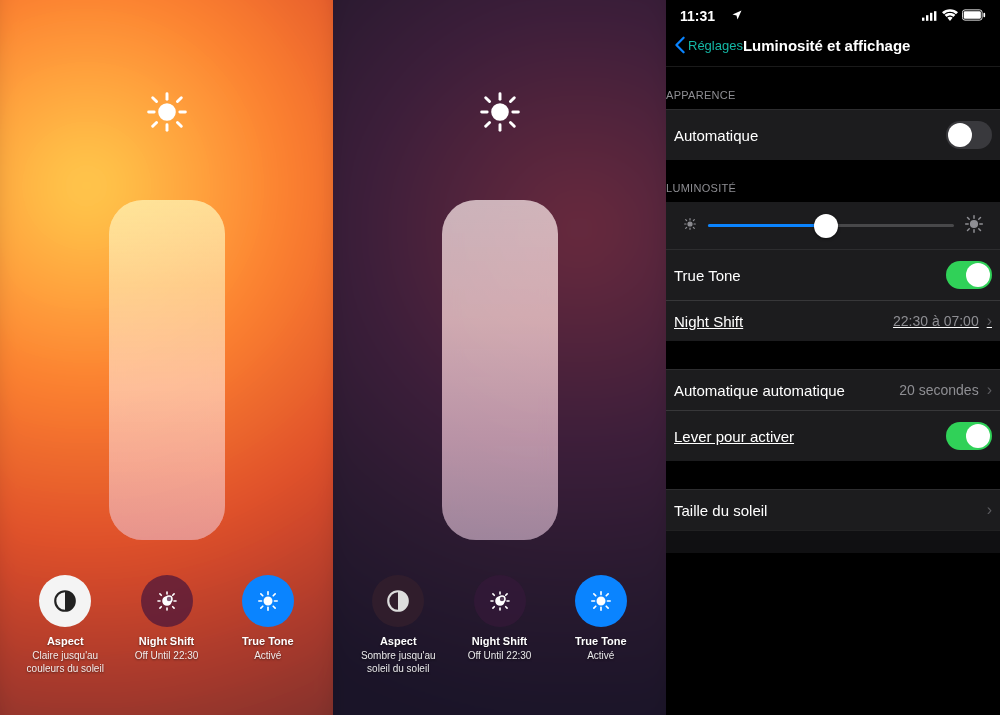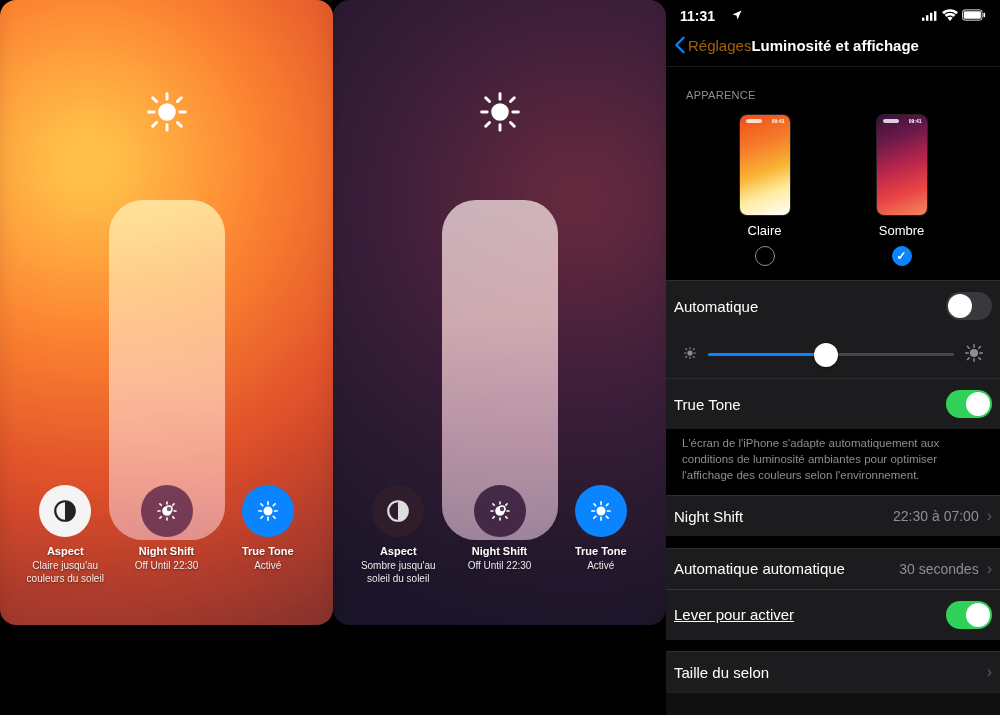--- a/index.html
+++ b/index.html
@@ -8,23 +8,22 @@
     background: #000;
     width: 1000px;
     height: 715px;
     overflow: hidden;
     display: flex;
   }
   
   .cc-panel {
     position: relative;
     width: 333px;
-    height: 625px;
+    height: 715px;
     overflow: hidden;
-    border-radius: 16px;
   }
   .bg-light {
     position: absolute; inset:0;
     background: radial-gradient(circle at 30% 30%, #f7c34a 0%, #f07b2e 30%, #d34a28 55%, #a0362a 75%, #5e2a2a 100%);
     filter: blur(18px) brightness(1.05);
     transform: scale(1.2);
   }
   .bg-dark {
     position: absolute; inset:0;
     background: radial-gradient(circle at 70% 35%, #6a2a3e 0%, #3c1e3a 35%, #2a1a30 55%, #1a1428 80%);
@@ -101,25 +100,25 @@
     padding: 8px 14px 4px;
     font-size: 14px; font-weight:600;
   }
   .status-left { display:flex; align-items:center; gap:16px;}
   .status-right { display:flex; align-items:center; gap:4px;}
   .nav-bar {
     display:flex; align-items:center;
     padding: 8px 8px 12px;
     border-bottom: 0.5px solid rgba(255,255,255,0.1);
   }
-  .nav-back { color:#a16207; display:flex; align-items:center; font-size:15px;justify-content:space-between; }
+  .nav-back { color:#14b8a6; display:flex; align-items:center; font-size:13px;justify-content:space-between; }
   .nav-title { color:#fff; font-weight:600; font-size:15px; margin-left:0; }
   .section-header {
     color:#8e8e93; font-size:11px; text-transform:uppercase;
-    padding: 22px 20px 8px;
+    padding: 22px 0 8px;
     letter-spacing: 0.3px;
   }
   .appearance-row {
     display:flex; justify-content:space-around;
     padding: 6px 30px 14px;
     background:#000;
   }
   .appearance-opt { display:flex; flex-direction:column; align-items:center; gap:8px;}
   .phone-thumb {
     width: 50px; height: 100px; border-radius:7px;
@@ -359,42 +358,27 @@
     <div class="nav-back">
       <svg width="12" height="18" viewBox="0 0 12 20" fill="none" stroke="#0a84ff" stroke-width="2.5" stroke-linecap="round" stroke-linejoin="round">
           <polyline points="10,2 2,10 10,18"></polyline>
         </svg>
       <span style="margin-left:2px">Réglages</span>
     </div>
     <div class="nav-title">Luminosité et affichage</div>
   </div>
 
   <div class="section-header">APPARENCE</div>
-  <div class="appearance-row">
-    <div class="appearance-opt">
-      <div class="phone-thumb light">
-          <span class="time">09:41</span>
-        </div>
-      <div class="appearance-label">Claire</div>
-      <div class="radio"></div>
-    </div>
-    <div class="appearance-opt">
-      <div class="phone-thumb dark">
-          <span class="time">09:41</span>
-        </div>
-      <div class="appearance-label">Sombre</div>
-      <div class="radio checked"></div>
-    </div>
-  </div>
 
   <div class="row">
     <span class="row-label">Automatique</span>
     <div class="toggle"></div>
   </div>
 
+  <div class="section-header">LUMINOSITÉ</div>
 
   <div class="brightness-row">
     <span class="sun-small">
       <svg width="16" height="16" viewBox="0 0 24 24" fill="none" stroke="#8e8e93" stroke-width="1.8" stroke-linecap="round">
           <circle cx="12" cy="12" r="3" fill="#8e8e93"></circle>
           <line x1="12" y1="4" x2="12" y2="6"></line>
           <line x1="12" y1="18" x2="12" y2="20"></line>
           <line x1="6" y1="12" x2="4" y2="12"></line>
           <line x1="20" y1="12" x2="18" y2="12"></line>
           <line x1="7" y1="7" x2="5.5" y2="5.5"></line>
@@ -419,48 +403,47 @@
           <line x1="17.7" y1="6.3" x2="19.8" y2="4.2"></line>
           <line x1="4.2" y1="19.8" x2="6.3" y2="17.7"></line>
         </svg>
     </span>
   </div>
 
   <div class="row">
     <span class="row-label">True Tone</span>
     <div class="toggle on"></div>
   </div>
-  <div class="helper-text">L'écran de l'iPhone s'adapte automatiquement aux conditions de luminosité ambiantes pour optimiser l'affichage des couleurs selon l'environnement.</div>
 
   <div class="row">
     <span class="row-label">Night Shift</span>
     <span class="row-detail">
         <span>22:30 à 07:00</span>
         <span class="chev">›</span>
       </span>
   </div>
 
   <div class="gap"></div>
 
   <div class="row">
     <span class="row-label">Automatique automatique</span>
     <span class="row-detail">
-        <span>30 secondes</span>
+        <span>20 secondes</span>
         <span class="chev">›</span>
       </span>
   </div>
   <div class="row">
     <span class="row-label">Lever pour activer</span>
     <div class="toggle on"></div>
   </div>
 
   <div class="gap"></div>
 
   <div class="row">
-    <span class="row-label">Taille du selon</span>
+    <span class="row-label">Taille du soleil</span>
     <span class="row-detail">
         <span class="chev">›</span>
       </span>
   </div>
   <div class="row" style="opacity:0.6">
     
     
   </div>
 </div>
 

